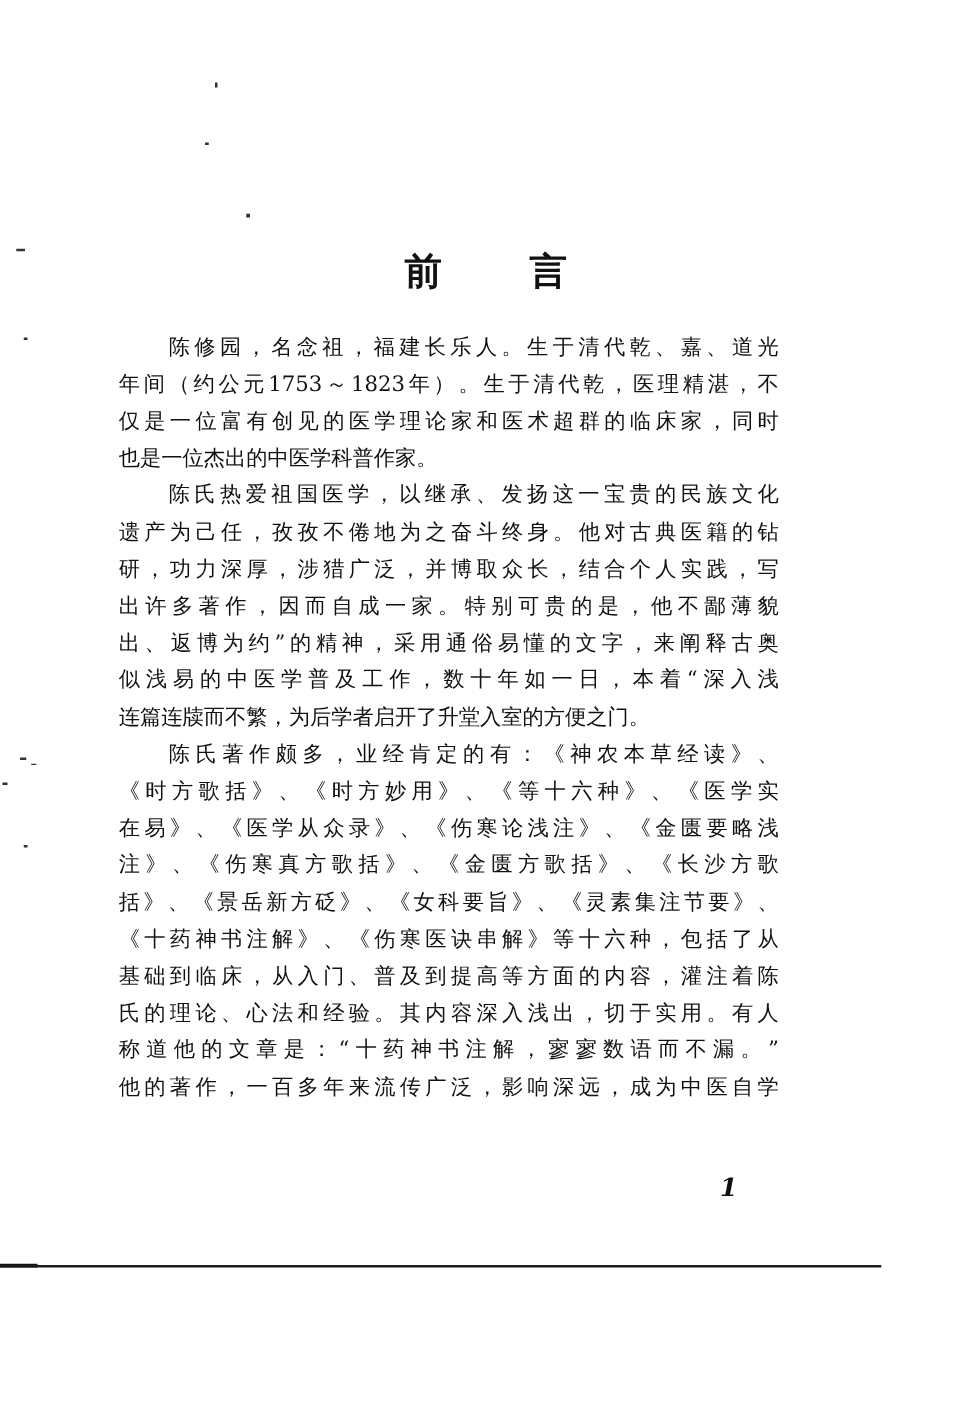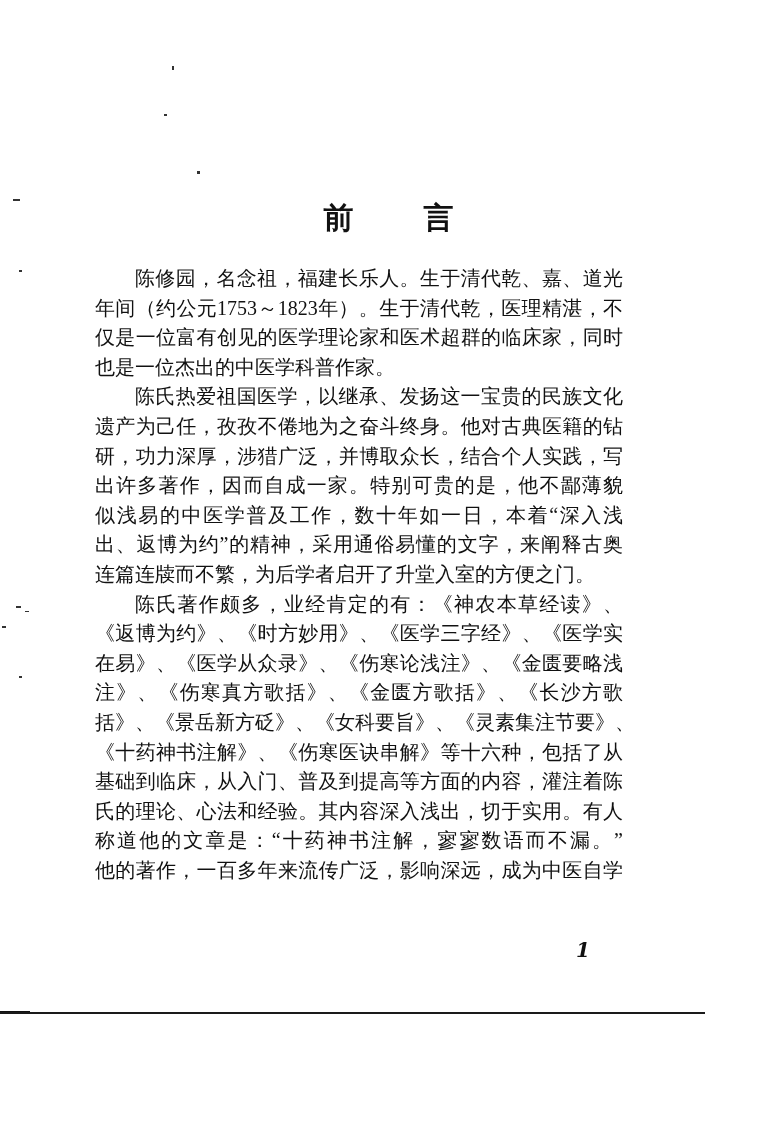--- a/index.html
+++ b/index.html
@@ -41,26 +41,25 @@
     .body-text {
       position: absolute;
       left: 95px;
       top: 264px;
       width: 528px;
     }
     .line {
       display: block;
       height: 29.6px;
       line-height: 29.6px;
-      font-size: 20px;
+      font-size: 17px;
       white-space: nowrap;
       text-align: justify;
       text-align-last: justify;
       letter-spacing: 0;
-      font-family: Liberation Serif, serif;
     }
     .line.indent {
       padding-left: 40px;
     }
     .line.last {
       text-align-last: left;
     }
     .page-number {
       position: absolute;
       left: 576px;
@@ -112,25 +111,25 @@
 
   <div class="body-text">
     <span class="line indent">陈修园，名念祖，福建长乐人。生于清代乾、嘉、道光</span>
     <span class="line">年间（约公元1753～1823年）。生于清代乾，医理精湛，不</span>
     <span class="line">仅是一位富有创见的医学理论家和医术超群的临床家，同时</span>
     <span class="line last">也是一位杰出的中医学科普作家。</span>
     <span class="line indent">陈氏热爱祖国医学，以继承、发扬这一宝贵的民族文化</span>
     <span class="line">遗产为己任，孜孜不倦地为之奋斗终身。他对古典医籍的钻</span>
     <span class="line">研，功力深厚，涉猎广泛，并博取众长，结合个人实践，写</span>
     <span class="line">出许多著作，因而自成一家。特别可贵的是，他不鄙薄貌</span>
+    <span class="line">出、返博为约”的精神，采用通俗易懂的文字，来阐释古奥</span>
     <span class="line">似浅易的中医学普及工作，数十年如一日，本着“深入浅</span>
-    <span class="line">出、返博为约”的精神，采用通俗易懂的文字，来阐释古奥</span>
     <span class="line last">连篇连牍而不繁，为后学者启开了升堂入室的方便之门。</span>
     <span class="line indent">陈氏著作颇多，业经肯定的有：《神农本草经读》、</span>
-    <span class="line">《返博为约》、《时方妙用》、《医学三字经》、《医学实</span>
+    <span class="line">《时方歌括》、《时方妙用》、《等十六种》、《医学实</span>
     <span class="line">在易》、《医学从众录》、《伤寒论浅注》、《金匮要略浅</span>
     <span class="line">注》、《伤寒真方歌括》、《金匮方歌括》、《长沙方歌</span>
     <span class="line">括》、《景岳新方砭》、《女科要旨》、《灵素集注节要》、</span>
     <span class="line">《十药神书注解》、《伤寒医诀串解》等十六种，包括了从</span>
     <span class="line">基础到临床，从入门、普及到提高等方面的内容，灌注着陈</span>
     <span class="line">氏的理论、心法和经验。其内容深入浅出，切于实用。有人</span>
     <span class="line">称道他的文章是：“十药神书注解，寥寥数语而不漏。”</span>
     <span class="line">他的著作，一百多年来流传广泛，影响深远，成为中医自学</span>
   </div>
 

